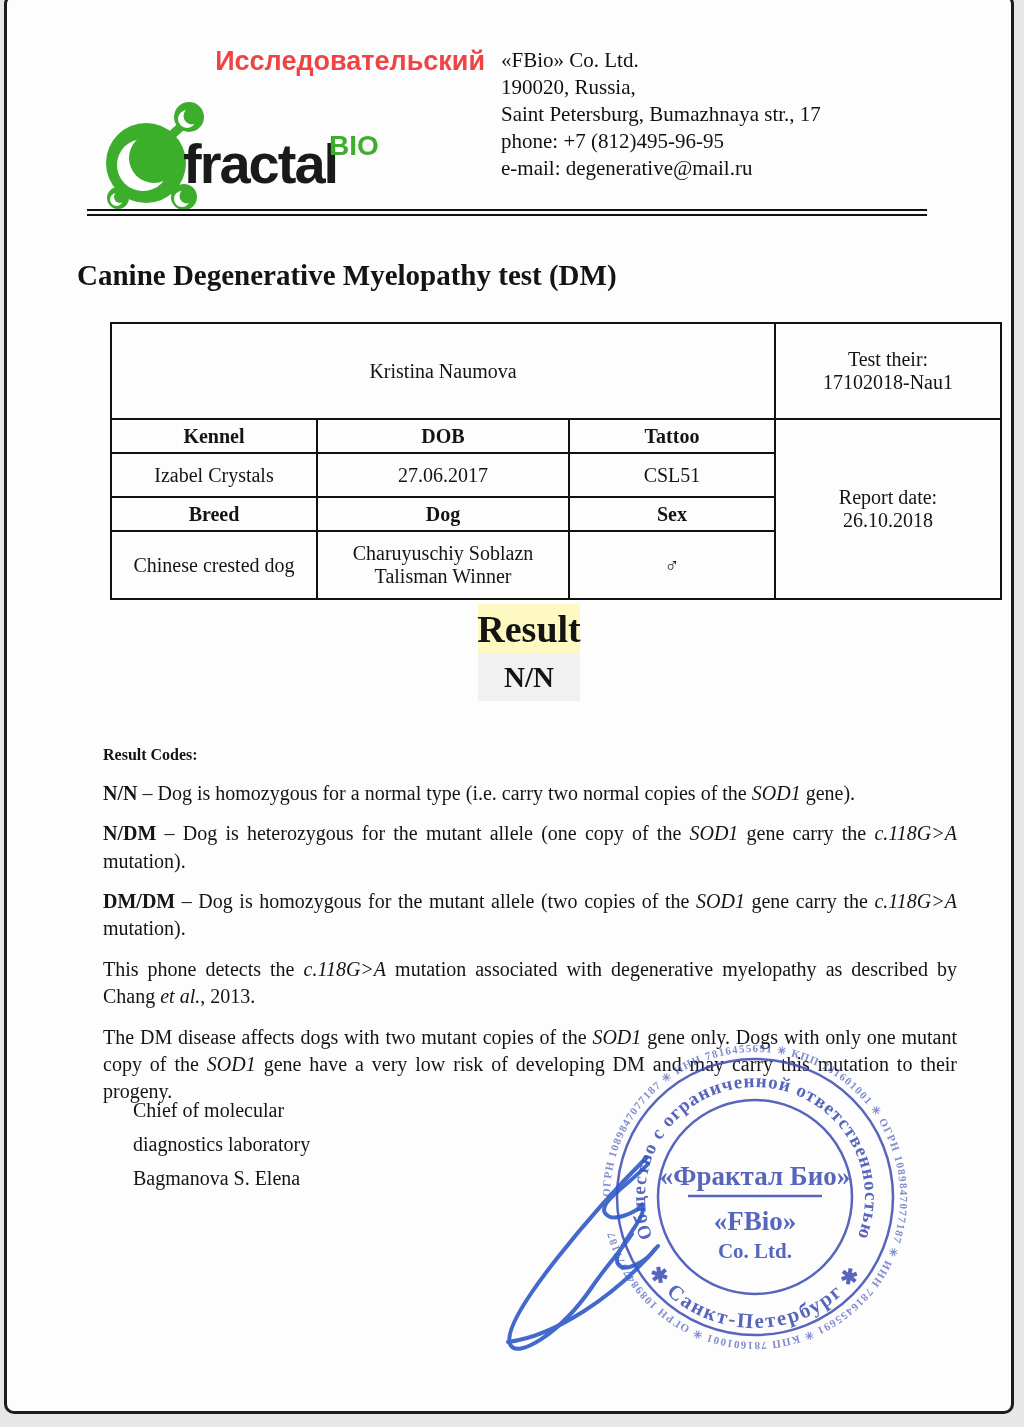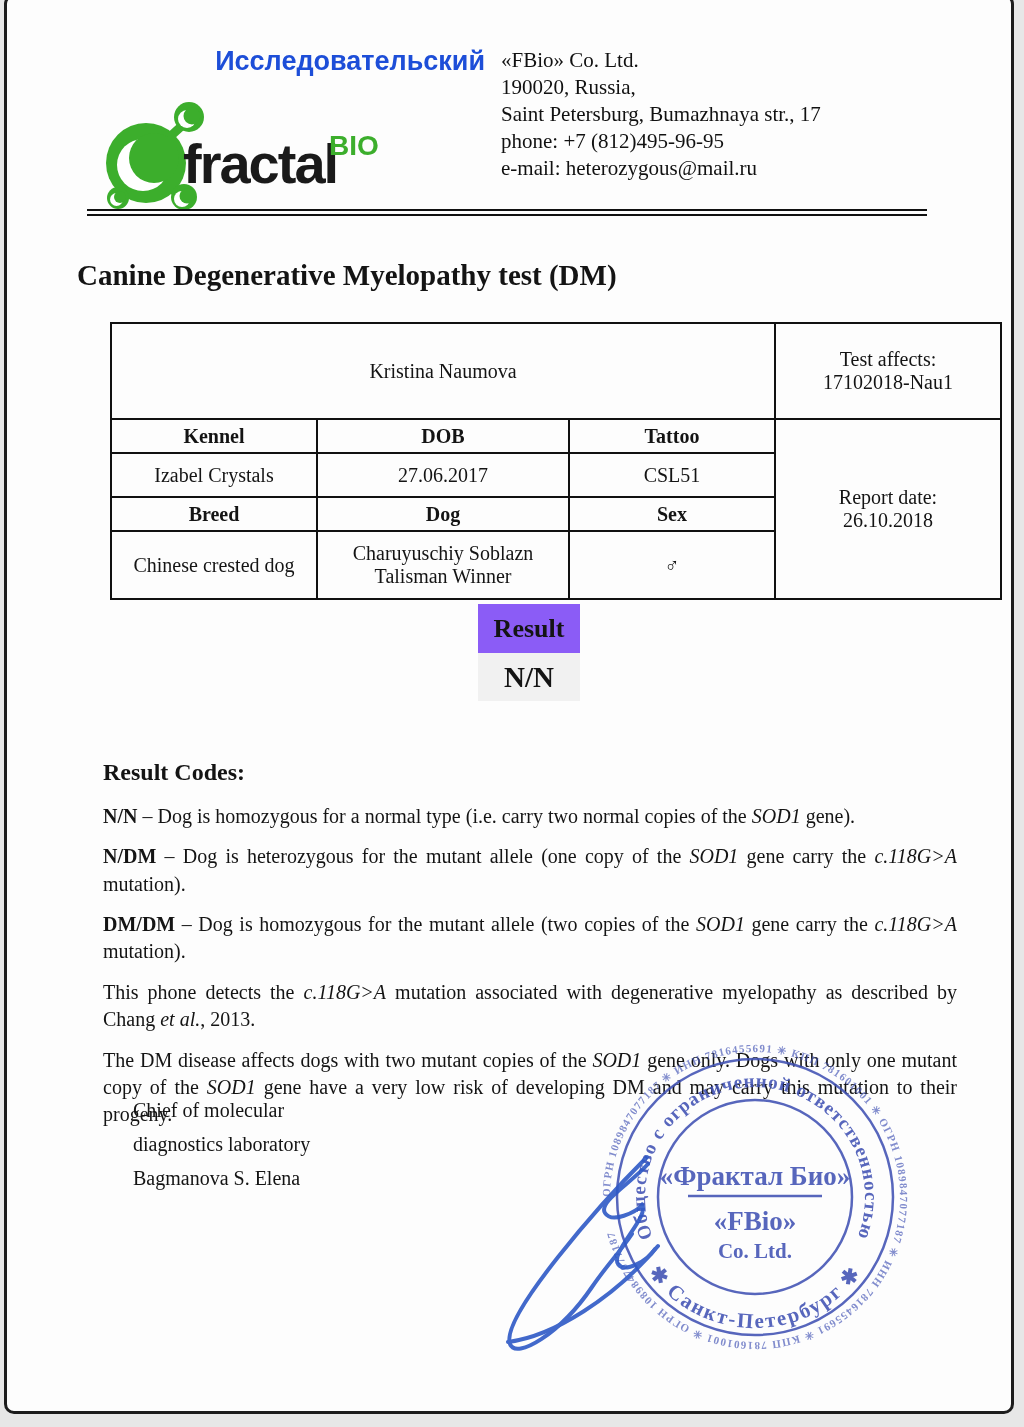--- a/index.html
+++ b/index.html
@@ -12,21 +12,21 @@
   .page{
     position:absolute;left:4px;top:-6px;width:1010px;height:1420px;
     background:#fdfdfd;border:3px solid #1c1c1c;border-radius:10px;
     box-sizing:border-box;
   }
   .abs{position:absolute;}
   
   .org-ru{
     left:176px;top:46px;width:302px;text-align:right;
     font-family:"Liberation Sans", sans-serif;font-weight:bold;
-    font-size:27px;line-height:36px;color:#1d4ed8;
+    font-size:27px;line-height:36px;color:#ef4444;
   }
   .company{
     left:494px;top:50px;width:432px;text-align:left;
     font-size:21px;line-height:27px;color:#111;
   }
   .double-rule{
     left:80px;top:212px;width:840px;height:3px;
     border-top:2px solid #111;border-bottom:2px solid #111;
   }
   
@@ -38,32 +38,32 @@
   }
   
   .info-table{left:103px;top:325px;border-collapse:collapse;table-layout:fixed;}
   .info-table td{
     border:2px solid #111;text-align:center;vertical-align:middle;
     font-size:20px;padding:2px 6px;
   }
   .info-table .lbl{font-weight:bold;}
   
   .result-label{
-    left:471px;top:607px;width:102px;height:49px;background:#8b5cf6;
+    left:471px;top:607px;width:102px;height:49px;background:#fef9c3;
     display:flex;align-items:center;justify-content:center;
-    font-size:26px;font-weight:bold;
+    font-size:38px;font-weight:bold;
   }
   .result-value{
     left:471px;top:656px;width:102px;height:48px;background:#f1f1f1;
     display:flex;align-items:center;justify-content:center;
     font-size:29px;font-weight:bold;
   }
   
   .codes{left:96px;top:747px;width:854px;font-size:20px;line-height:1.37;}
-  .codes h3{font-size:24px;margin:12px 0 14px 0;}
+  .codes h3{font-size:16px;margin:0 0 14px 0;}
   .codes p{margin:0 0 13px 0;text-align:justify;}
   .codes .b{font-weight:bold;}
   .codes .i{font-style:italic;}
   
   .sign-block{left:96px;top:1096px;width:330px;font-size:20px;line-height:34px;margin-left:30px;}
   
   .stamp{left:583px;top:1035px;width:330px;height:330px;}
   .autograph{left:435px;top:1105px;width:270px;height:250px;}
   .stamp-blue{fill:#4152b4;}
   .stamp text{font-family:"Liberation Serif", serif;font-weight:bold;}
@@ -104,33 +104,33 @@
 
   <div class="abs org-ru">
     <div>Исследовательский</div>
   </div>
 
   <div class="abs company">
     <div>«FBio» Co. Ltd.</div>
     <div>190020, Russia,</div>
     <div>Saint Petersburg, Bumazhnaya str., 17</div>
     <div>phone: +7 (812)495-96-95</div>
-    <div>e-mail: heterozygous@mail.ru</div>
+    <div>e-mail: degenerative@mail.ru</div>
   </div>
 
   <div class="abs double-rule"></div>
 
   <div class="abs doc-title">Canine Degenerative Myelopathy test (DM)</div>
 
   <table class="abs info-table">
     <tbody>
         <tr>
       <td colspan="3" style="width:632px;height:90px;">Kristina Naumova</td>
       <td style="width:212px;">
-        <div>Test affects:</div>
+        <div>Test their:</div>
         <div>17102018-Nau1</div>
       </td>
     </tr>
     <tr>
       <td class="lbl" style="width:192px;height:28px;">Kennel</td>
       <td class="lbl" style="width:238px;">DOB</td>
       <td class="lbl" style="width:192px;">Tattoo</td>
       <td rowspan="4">
         <div>Report date:</div>
         <div>26.10.2018</div>

